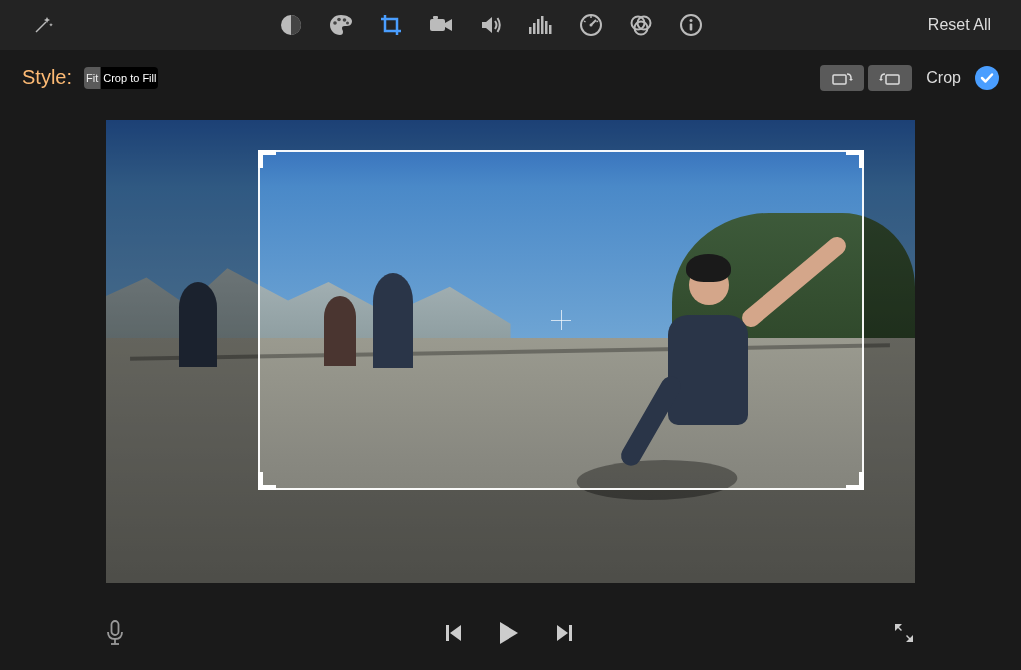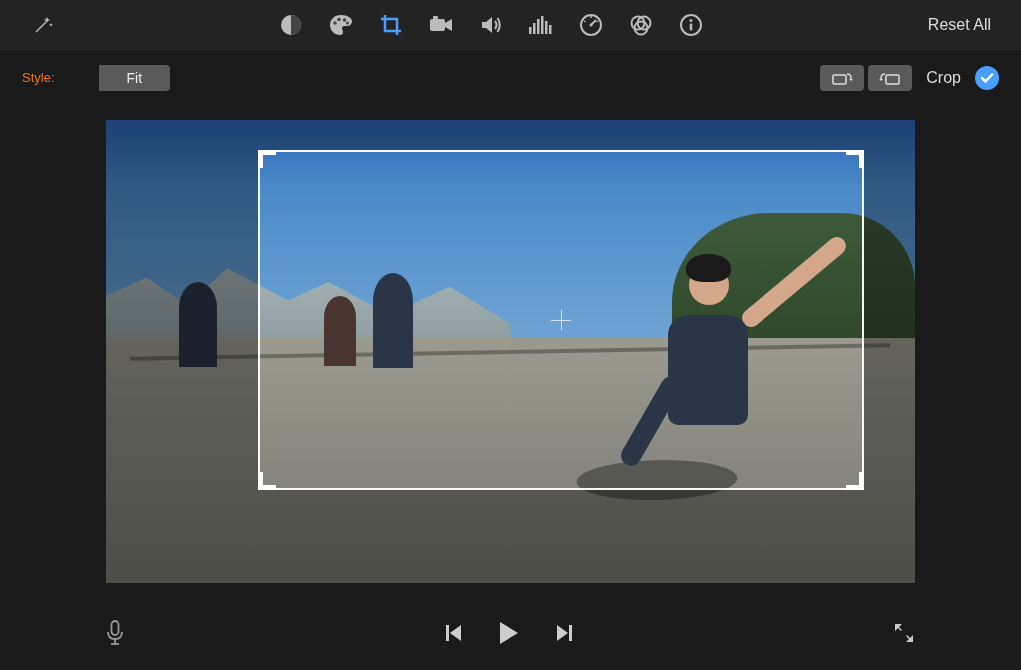--- a/index.html
+++ b/index.html
@@ -76,38 +76,37 @@
       justify-content: space-between;
     }
     
     .style-section {
       display: flex;
       align-items: center;
       gap: 12px;
     }
     
     .style-label {
-      color: #f97316;
-      font-size: 13px;
+      color: #fdba74;
+      font-size: 20px;
     }
     
     .segmented-control {
       display: flex;
       border-radius: 4px;
       overflow: hidden;
     }
     
     .segment {
       background: #5a5a5a;
       color: #eee;
-      padding: 5px 28px;
-      font-size: 14px;
+      padding: 5px 2px;
+      font-size: 11px;
       cursor: pointer;
       border: none;
-      margin-left: 32px;
     }
     
     .segment.active {
       background: #000;
       color: #fff;
     }
     
     .segment:not(:last-child) {
       border-right: 1px solid #333;
     }
@@ -514,20 +513,21 @@
   </div>
 
   <div class="reset-all">Reset All</div>
 </div>
 
 <div class="secondary-toolbar">
   <div class="style-section">
     <span class="style-label">Style:</span>
     <div class="segmented-control">
       <button class="segment">Fit</button>
+      <button class="segment active">Crop to Fill</button>
     </div>
   </div>
 
   <div class="right-controls">
     <div class="rotate-buttons">
       <div class="rotate-btn">
         <svg width="24" height="16" viewBox="0 0 24 16">
           <rect x="3" y="5" width="13" height="9" rx="1" fill="none" stroke="#ddd" stroke-width="1.5"></rect>
           <path d="M17 4 Q21 4 21 8 L21 10" fill="none" stroke="#ddd" stroke-width="1.5"></path>
           <path d="M19 9 L21 11 L23 9" fill="#ddd"></path>

